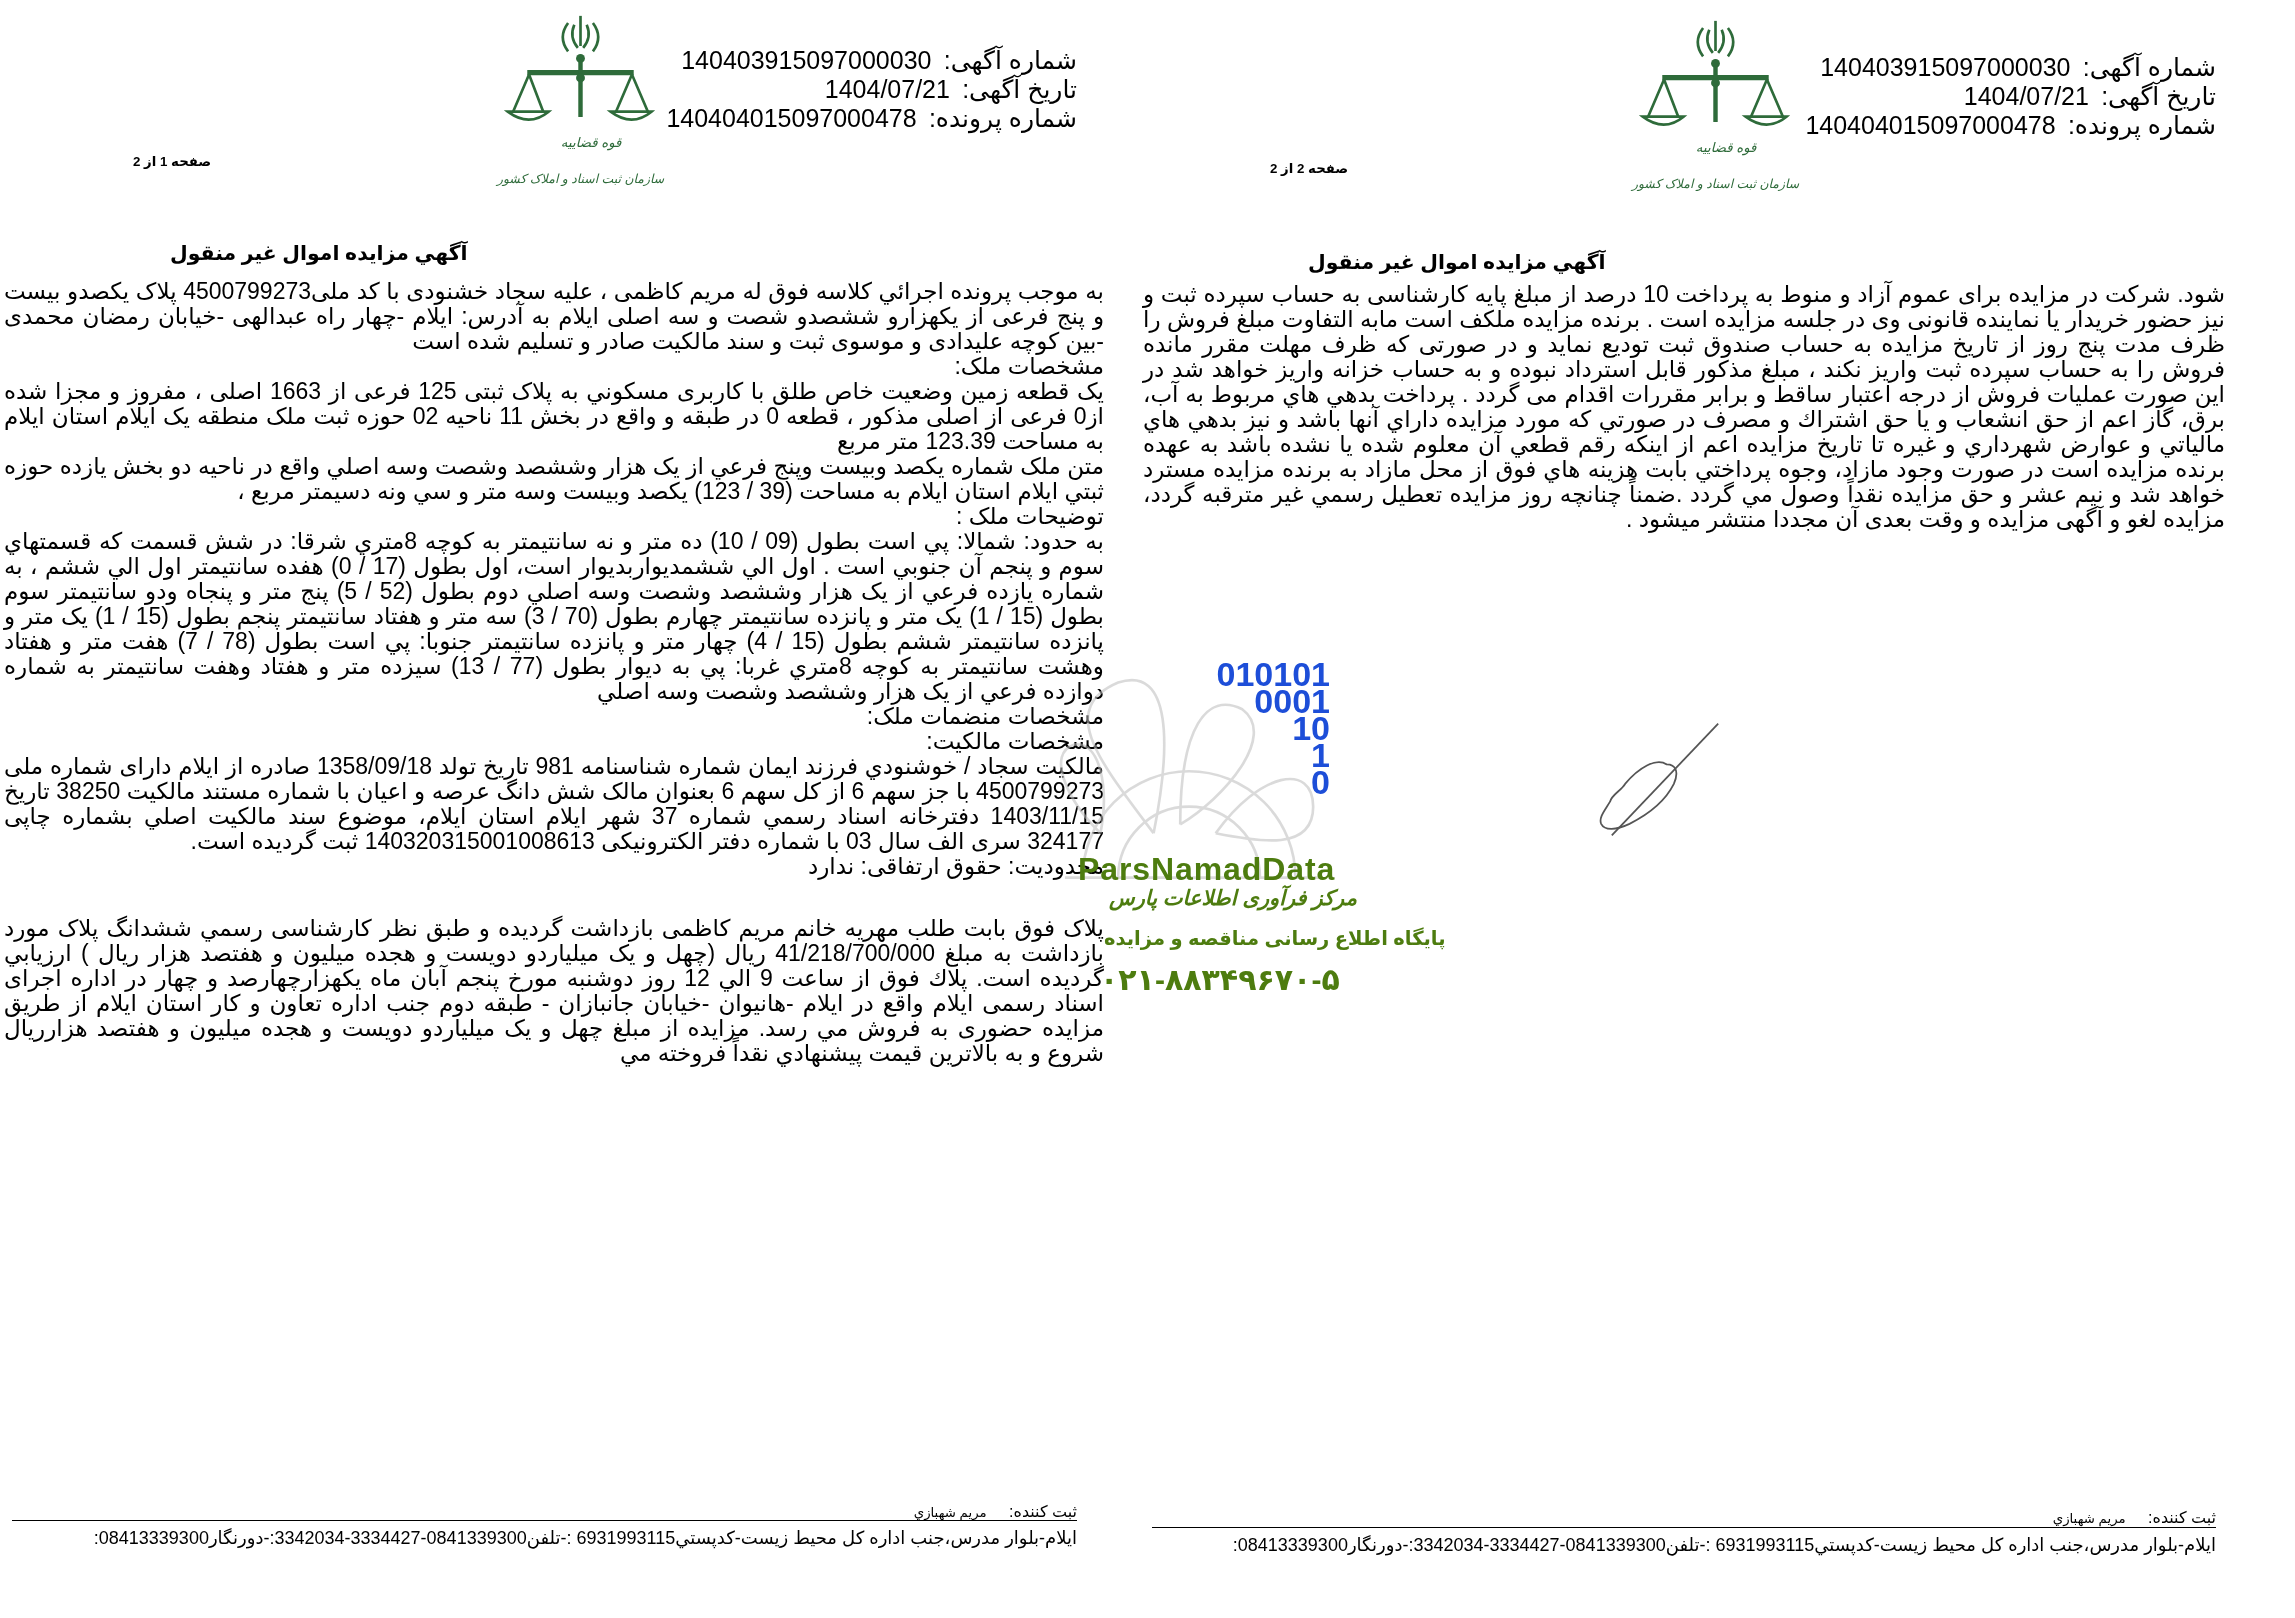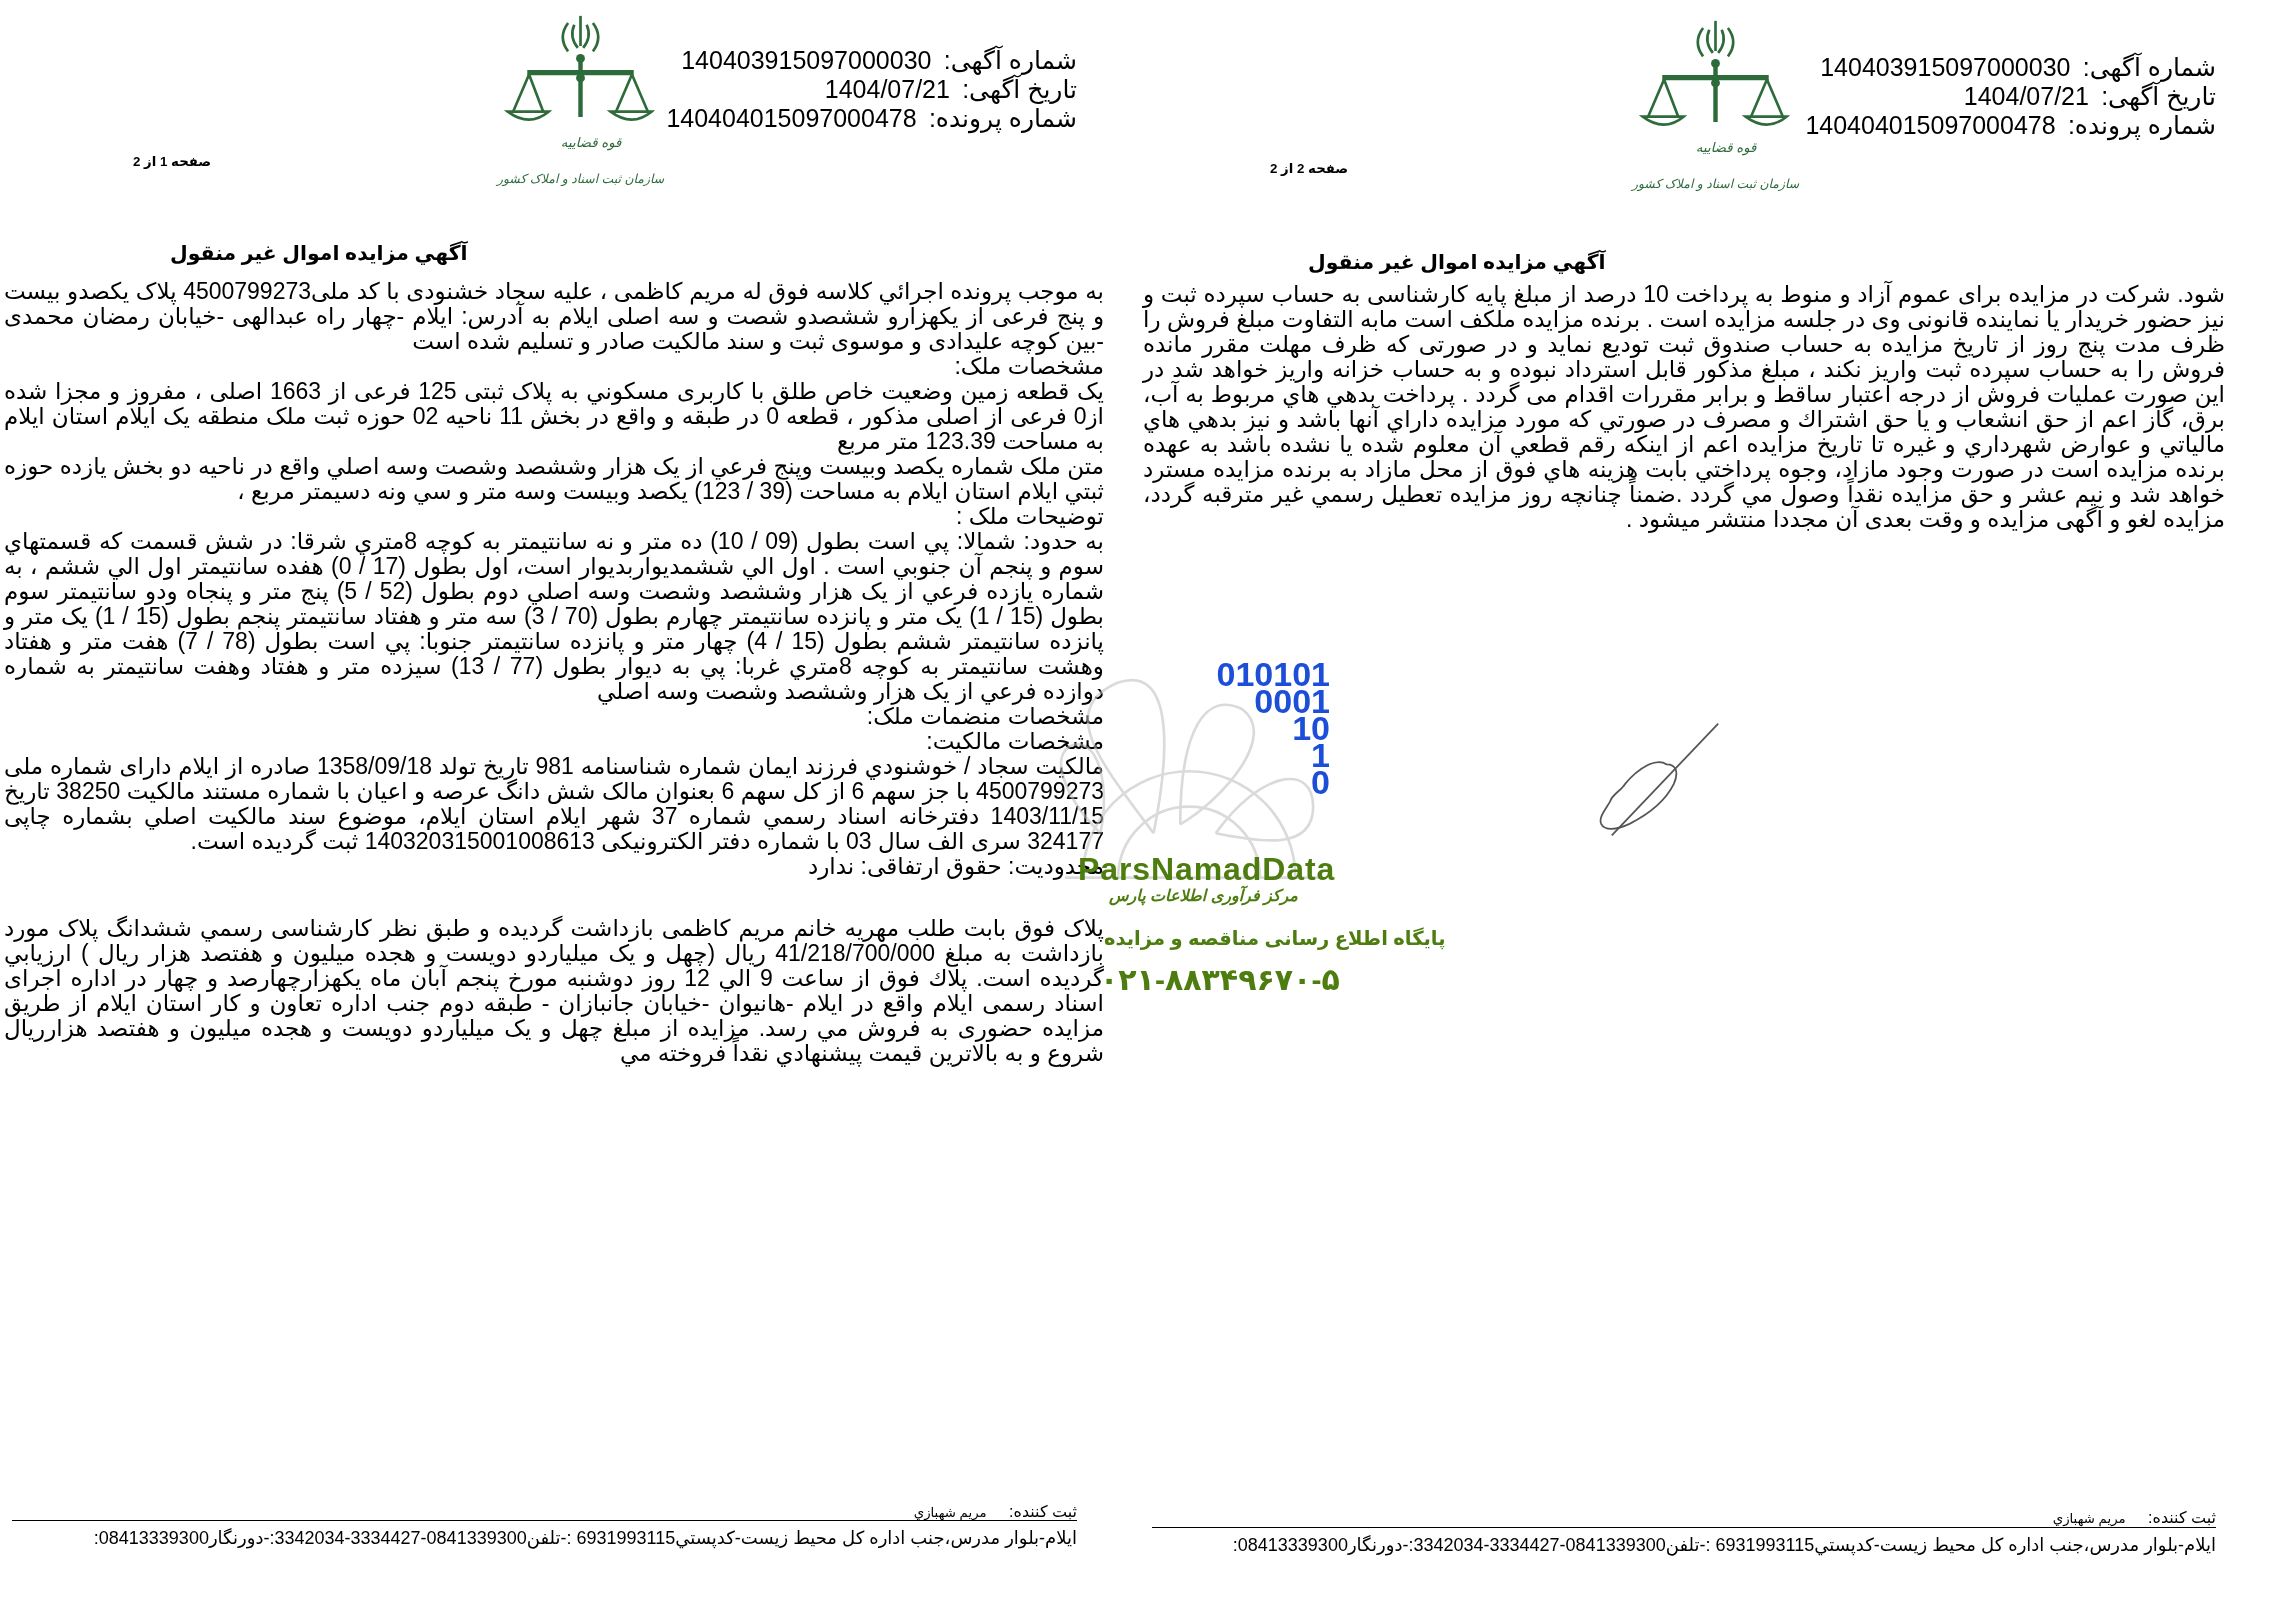--- a/index.html
+++ b/index.html
@@ -48,21 +48,21 @@
     .p2 .divider { left: 3.5px; right: 80px; top: 1527px; }
 
     .footer { position: absolute; direction: rtl; font-size: 18px; white-space: nowrap; }
     .p1 .footer { right: 71px; top: 1527px; }
     .p2 .footer { right: 80px; top: 1534px; }
 
     .watermark { position: absolute; left: 1047px; top: 656px; width: 293px; height: 328px; opacity: 0.55; pointer-events: none; }
     .watermark svg { width: 100%; height: 100%; }
     .wm-text { position: absolute; color: #4d7c0f; font-weight: bold; white-space: nowrap; margin-top: 24px; }
     .wm-brand { left: 1078px; top: 827px; font-size: 32px; letter-spacing: 0.9px; direction: ltr; }
-    .wm-line1 { left: 1109px; top: 862px; font-size: 16px; direction: rtl; font-style: italic; }
+    .wm-line1 { left: 1109px; top: 862px; font-size: 21px; direction: rtl; font-style: italic; }
     .wm-line2 { left: 1104px; top: 903px; font-size: 19.5px; direction: rtl; }
     .wm-phone { left: 1100px; top: 938px; font-size: 30px; direction: ltr; }
     .wm-digits { position: absolute; left: 1153px; top: 661px; color: #1d4ed8; font-weight: bold;
                  font-size: 34px; line-height: 27px; direction: ltr; text-align: right; width: 177px; }
   </style>
 </head>
 <body>
 
 <div class="page p1">
   <div class="logo">

